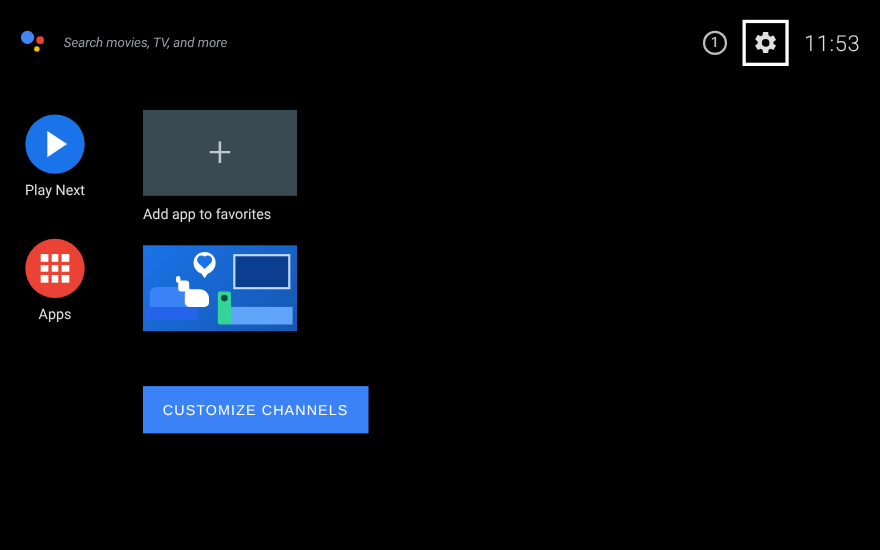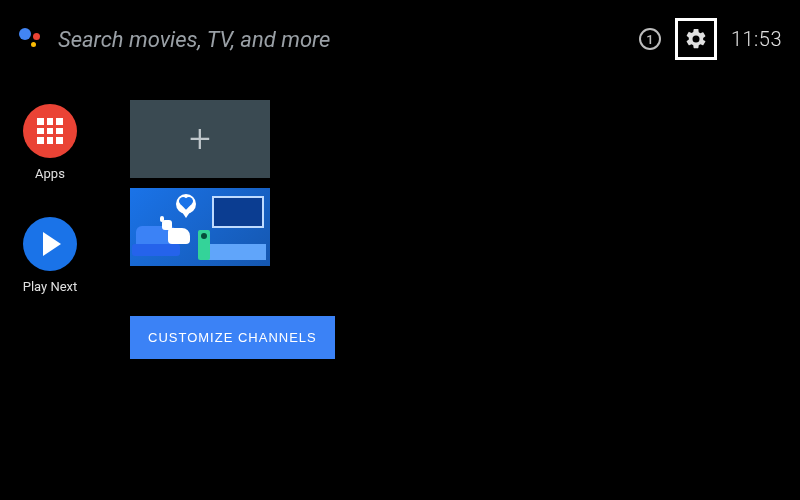--- a/index.html
+++ b/index.html
@@ -24,21 +24,21 @@
     margin-right: 14px;
     flex-shrink: 0;
   }
   .assistant-icon .dot { position: absolute; border-radius: 50%; }
   .assistant-icon .d1 { width:12px; height:12px; background:#4285F4; left:1px; top:2px; }
   .assistant-icon .d2 { width:7px; height:7px; background:#EA4335; left:15px; top:7px; }
   .assistant-icon .d3 { width:5px; height:5px; background:#FBBC05; left:13px; top:16px; }
   .search-text {
     flex: 1;
     color: #9aa0a6;
-    font-size: 22px;
+    font-size: 12px;
     font-style: italic;
   }
   .top-right {
     display: flex;
     align-items: center;
     gap: 14px;
   }
   .info-icon {
     width: 22px; height: 22px;
     border: 2px solid #bdbdbd;
@@ -155,47 +155,48 @@
         </svg>
     </div>
     <div class="clock">11:53</div>
   </div>
 </div>
 
 <div class="content">
 
   <div class="sidebar">
     <div class="sb-item">
-      <div class="sb-circle apps-circle">
-        <div class="apps-grid">
-            <span></span>
-            <span></span>
-            <span></span>
-            <span></span>
-            <span></span>
-            <span></span>
-            <span></span>
-            <span></span>
-            <span></span>
-          </div>
-      </div>
-      <div class="sb-label">Apps</div>
-    </div>
-    <div class="sb-item">
       <div class="sb-circle play-circle">
         <div class="play-tri"></div>
       </div>
       <div class="sb-label">Play Next</div>
     </div>
+    <div class="sb-item">
+      <div class="sb-circle apps-circle">
+        <div class="apps-grid">
+            <span></span>
+            <span></span>
+            <span></span>
+            <span></span>
+            <span></span>
+            <span></span>
+            <span></span>
+            <span></span>
+            <span></span>
+          </div>
+      </div>
+      <div class="sb-label">Apps</div>
+    </div>
   </div>
 
   <div class="main">
     <div class="add-card">
       <div class="add-plus">+</div>
     </div>
+    <div class="add-label">Add app to favorites</div>
 
     <div class="playnext-tile">
       <div class="pn-tv"></div>
       <div class="pn-stand"></div>
       <div class="pn-speaker"></div>
       <div class="pn-sofa"></div>
       <div class="pn-dog"></div>
       <div class="pn-bubble">
           <div class="pn-heart"></div>
         </div>

